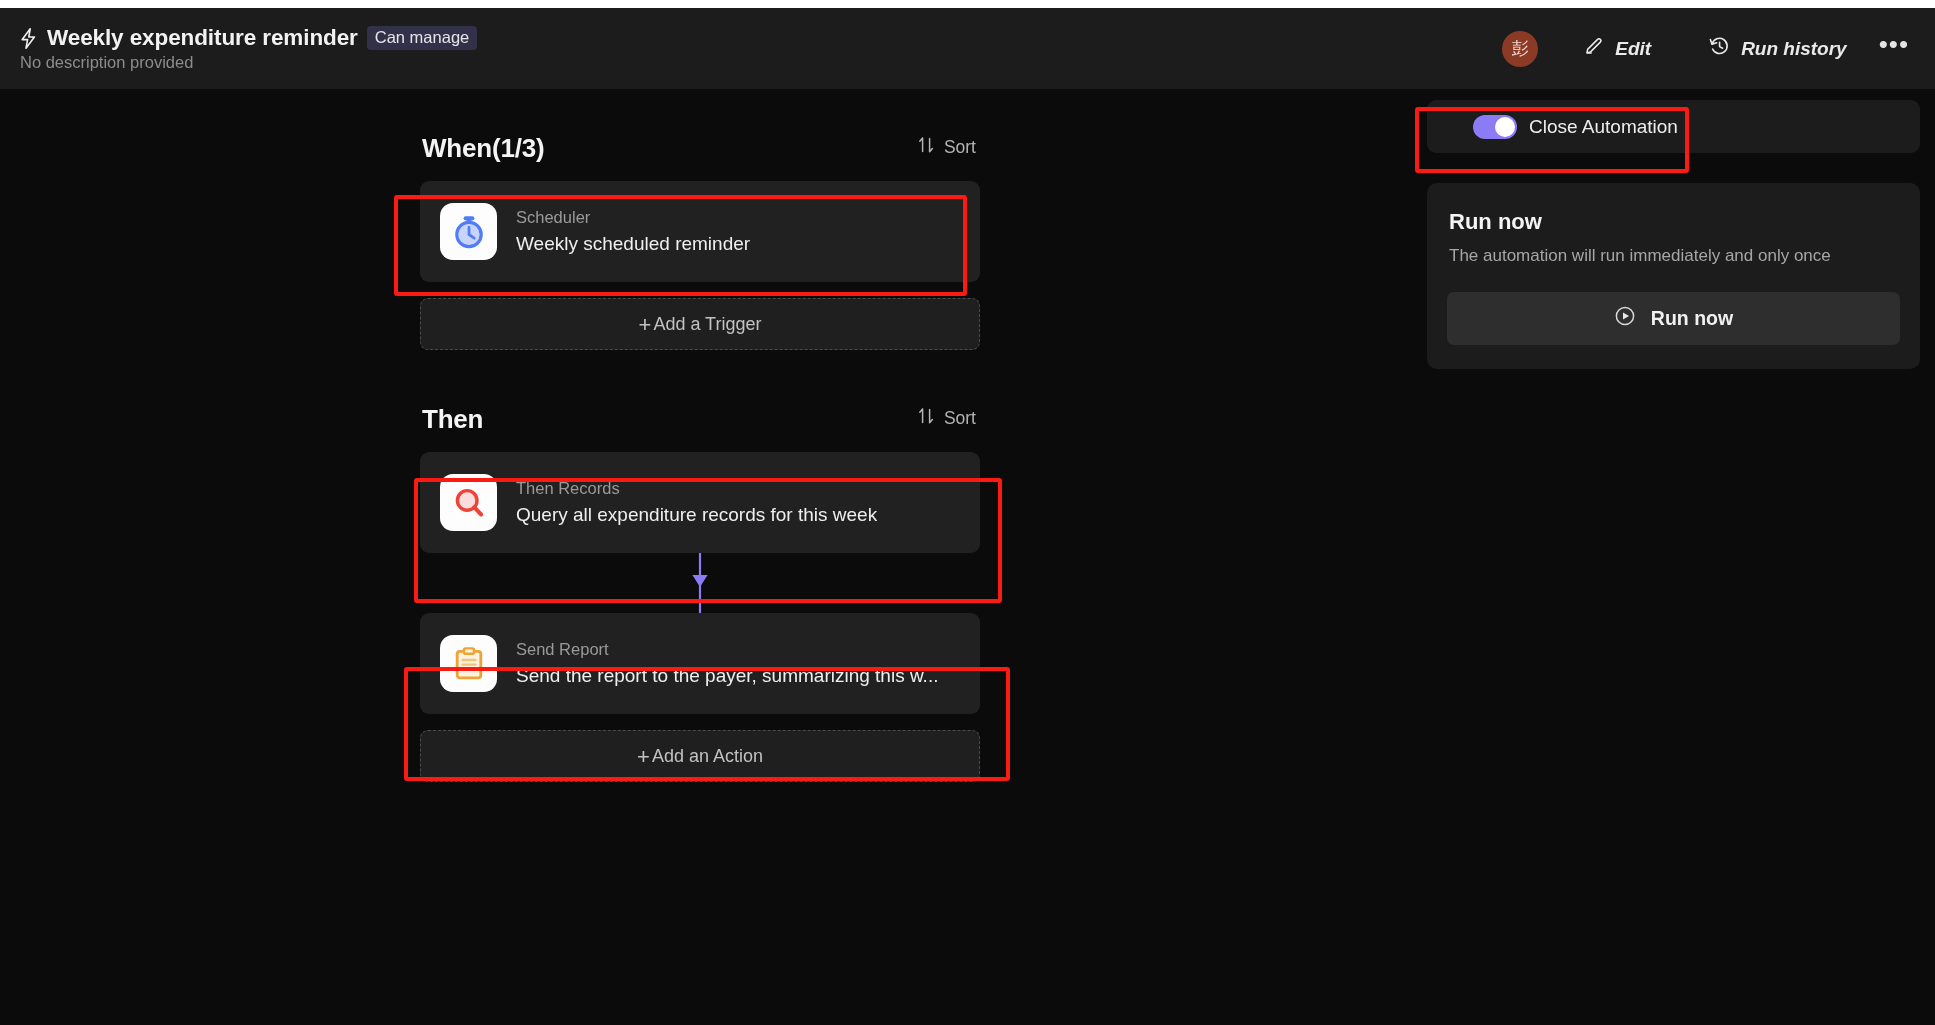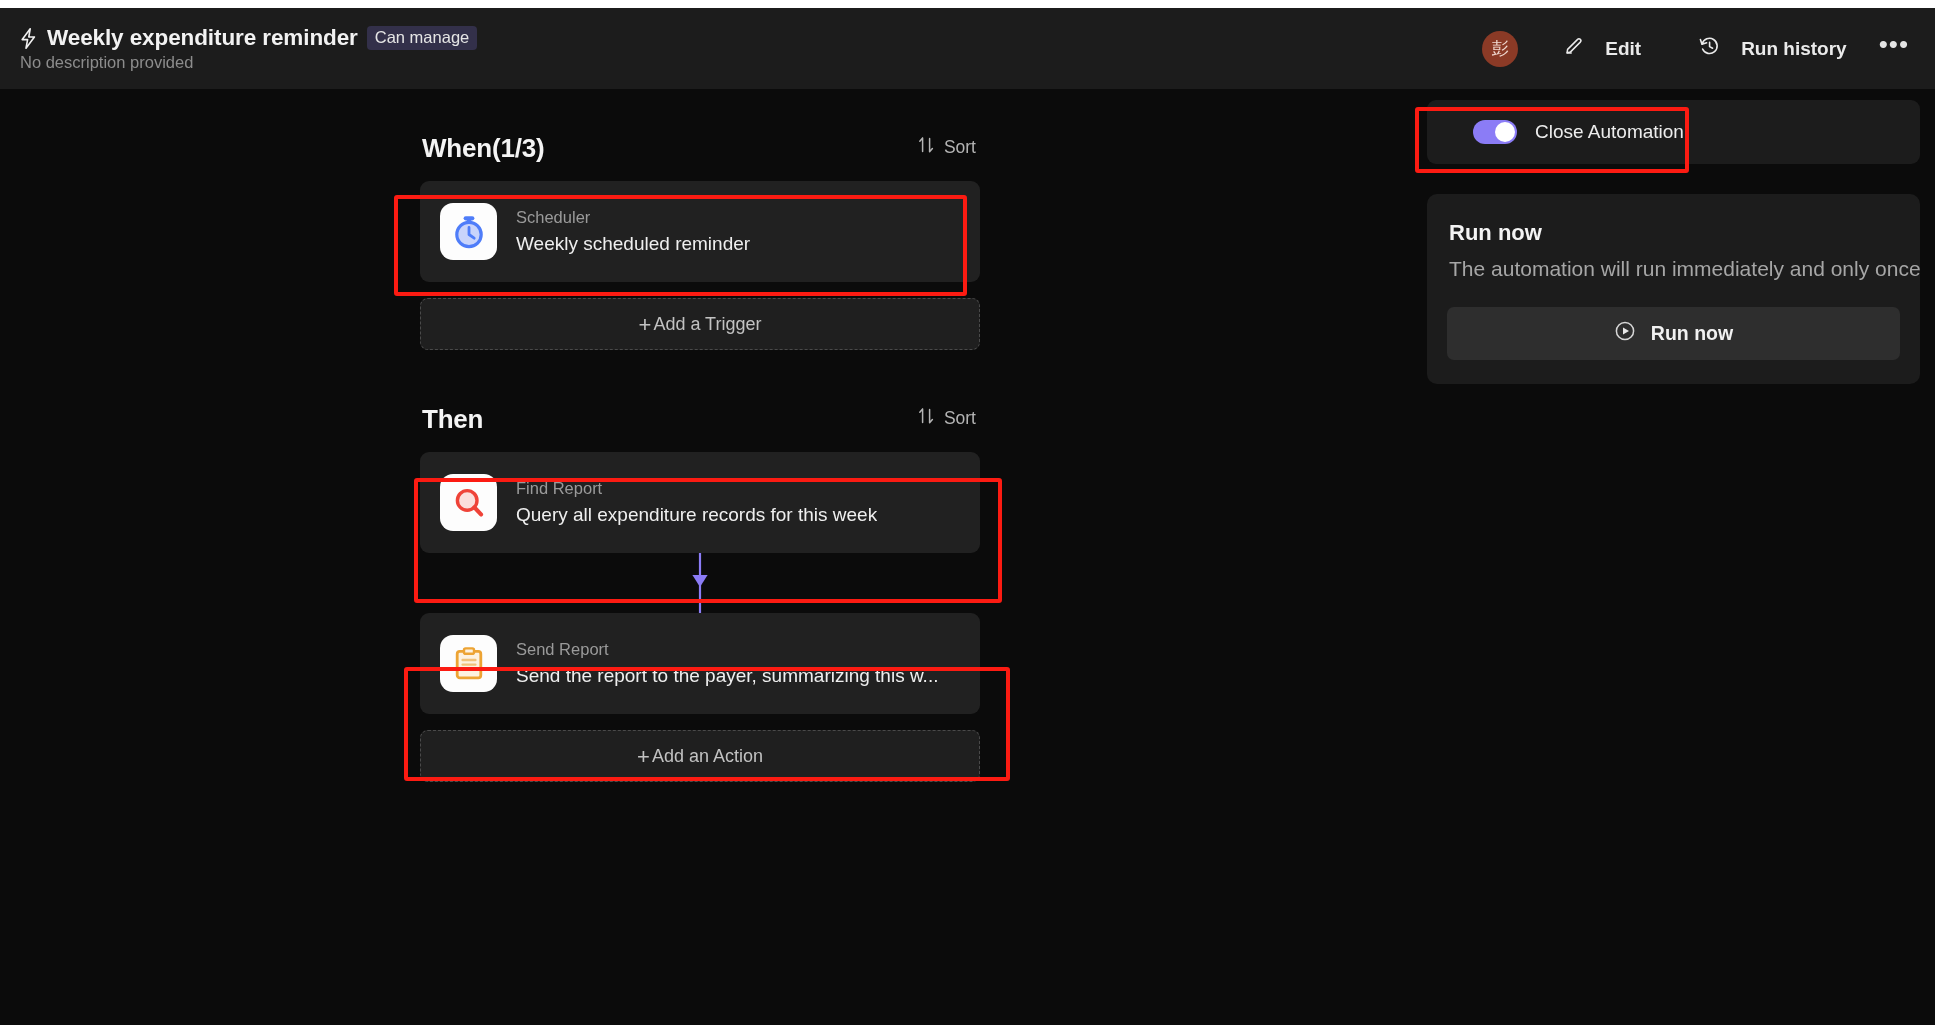--- a/index.html
+++ b/index.html
@@ -98,30 +98,31 @@
     justify-content: center;
     font-size: 17px;
     margin-right: 32px;
     flex: none;
     user-select: none;
   }
 
   .hdr-btn {
     display: flex;
     align-items: center;
-    gap: 21px;
+    gap: 11px;
     color: #eaeaea;
     font-size: 19px;
     font-weight: bold;
     padding: 8px 14px;
     border-radius: 6px;
     cursor: pointer;
     background: transparent;
     border: none;
     white-space: nowrap;
+    font-style: italic;
   }
 
   .hdr-gap { width: 30px; }
 
   .more-btn {
     color: #e4e4e4;
     font-size: 26px;
     letter-spacing: 1px;
     padding: 0 8px 10px 18px;
     cursor: pointer;
@@ -254,27 +255,27 @@
   
   .right-panel {
     position: absolute;
     left: 1427px;
     top: 11px;
     width: 493px;
   }
 
   .toggle-card {
     width: 493px;
-    height: 64px;
+    height: 53px;
     background: #1c1c1c;
     border-radius: 9px;
     display: flex;
     align-items: center;
     padding-left: 46px;
-    gap: 18px;
+    gap: 12px;
   }
 
   .switch {
     width: 44px;
     height: 24px;
     border-radius: 12px;
     background: #8b7cf6;
     position: relative;
     flex: none;
     cursor: pointer;
@@ -305,21 +306,21 @@
 
   .runnow-title {
     font-size: 22px;
     font-weight: bold;
     color: #f4f4f4;
     margin-bottom: 11px;
     padding-left: 2px;
   }
 
   .runnow-sub {
-    font-size: 21px;
+    font-size: 17px;
     color: #a6a6a6;
     margin-bottom: 26px;
     padding-left: 2px;
     white-space: nowrap;
   }
 
   .runnow-btn {
     width: 100%;
     height: 53px;
     background: #2e2e2e;
@@ -458,21 +459,21 @@
         </div>
 
         <div class="node-card">
           <div class="node-icon">
             <svg width="38" height="38" viewBox="0 0 38 38">
               <circle cx="17.2" cy="16.4" r="9.8" fill="#fbdedb" stroke="#ef4338" stroke-width="3.4"></circle>
               <path d="M24.4 23.4 L31.0 30.4" stroke="#ef4338" stroke-width="4.2" stroke-linecap="round"></path>
             </svg>
           </div>
           <div class="node-text">
-            <span class="node-type">Find Report</span>
+            <span class="node-type">Then Records</span>
             <span class="node-desc">Query all expenditure records for this week</span>
           </div>
         </div>
 
         <div class="connector">
           <svg width="26" height="60" viewBox="0 0 26 60">
             <path d="M13 0 L13 60" stroke="#8b7cf6" stroke-width="2.2"></path>
             <path d="M5.4 22 L20.6 22 L13 34 Z" fill="#8b7cf6"></path>
           </svg>
         </div>

